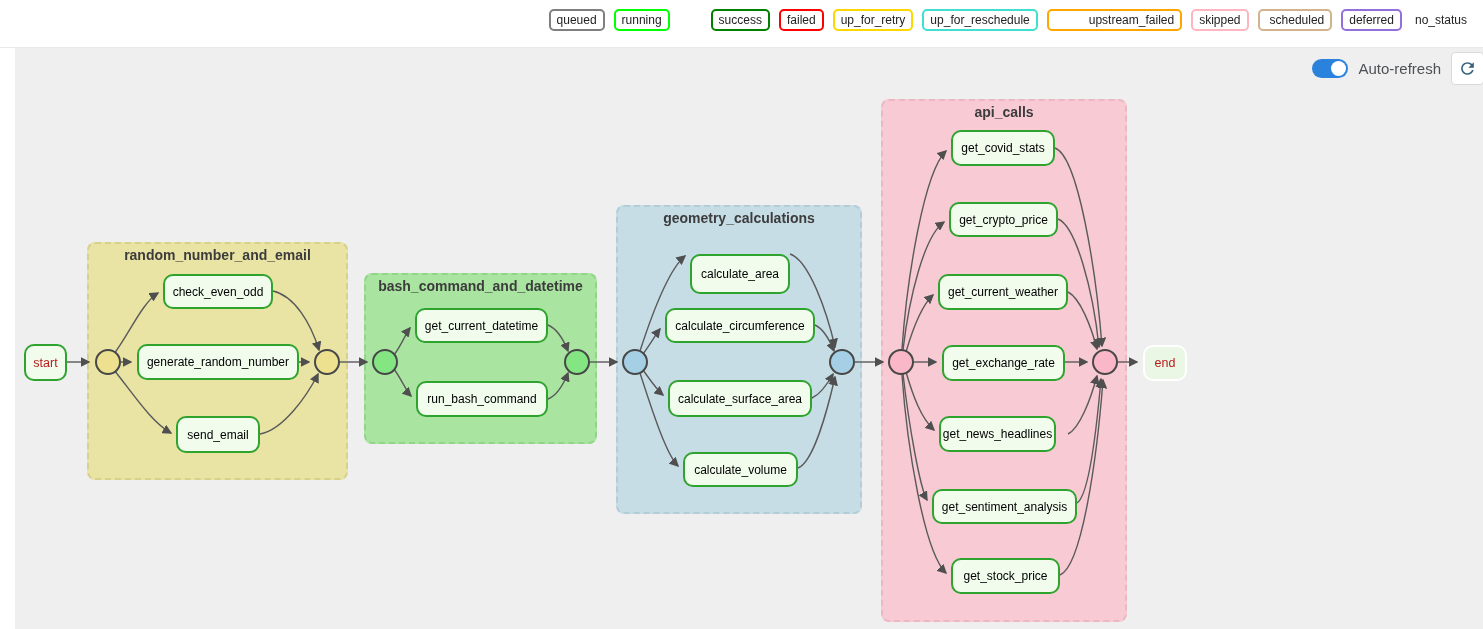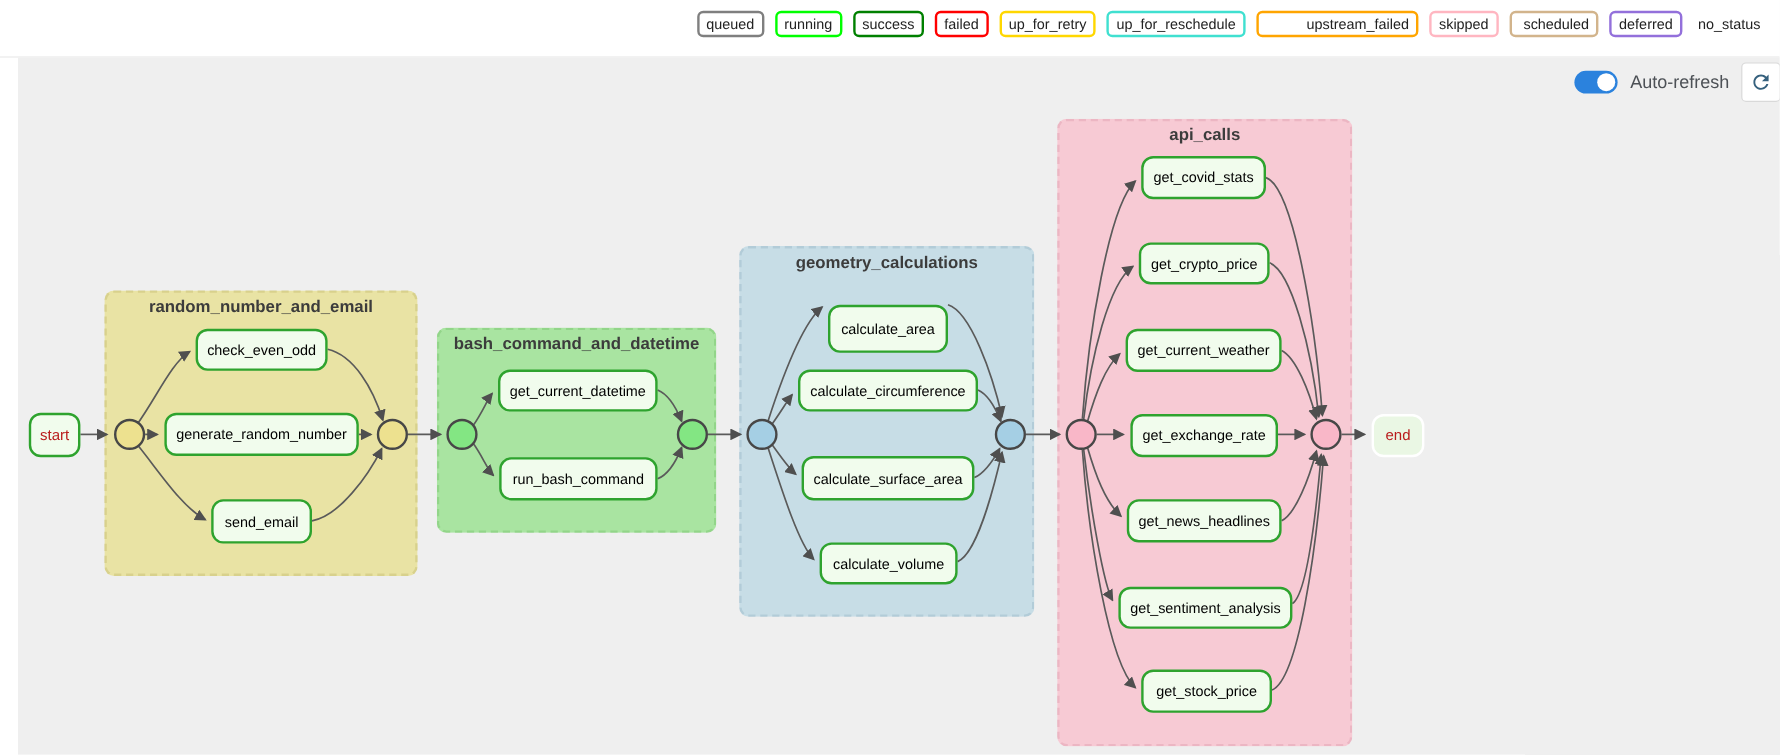--- a/index.html
+++ b/index.html
@@ -50,21 +50,21 @@
   .join-circle { position:absolute; z-index:3; width:26px; height:26px; border-radius:50%;
                  border:2px solid #474747; cursor:pointer; }
 </style>
 </head>
 <body>
 
 <header class="topbar">
   <div class="legend">
     <span class="badge" style="border-color: rgb(127, 127, 127);">queued</span>
     <span class="badge" style="border-color: rgb(0, 255, 0);">running</span>
-    <span class="badge" style="border-color: rgb(0, 128, 0);">success</span>
+    <span class="badge" style="border-color: rgb(0, 128, 0); margin-left: 32px;">success</span>
     <span class="badge" style="border-color: rgb(255, 0, 0);">failed</span>
     <span class="badge" style="border-color: rgb(255, 215, 0);">up_for_retry</span>
     <span class="badge" style="border-color: rgb(64, 224, 208);">up_for_reschedule</span>
     <span class="badge" style="border-color: rgb(255, 165, 0); padding-left: 40px;">upstream_failed</span>
     <span class="badge" style="border-color: rgb(255, 182, 193);">skipped</span>
     <span class="badge" style="border-color: rgb(210, 180, 140); padding-left: 10px;">scheduled</span>
     <span class="badge" style="border-color: rgb(147, 112, 219);">deferred</span>
     <span class="badge no-border">no_status</span>
   </div>
 </header>
@@ -162,17 +162,17 @@
 
   <div class="task" style="left:675px;top:206px;width:100px;height:40px">calculate_area</div>
   <div class="task" style="left:650px;top:260px;width:150px;height:35px">calculate_circumference</div>
   <div class="task" style="left:653px;top:332px;width:144px;height:37px">calculate_surface_area</div>
   <div class="task" style="left:668px;top:404px;width:115px;height:35px">calculate_volume</div>
 
   <div class="task" style="left:936px;top:82px;width:104px;height:36px">get_covid_stats</div>
   <div class="task" style="left:934px;top:154px;width:109px;height:35px">get_crypto_price</div>
   <div class="task" style="left:923px;top:226px;width:130px;height:36px">get_current_weather</div>
   <div class="task" style="left:927px;top:297px;width:123px;height:36px">get_exchange_rate</div>
-  <div class="task" style="left:924px;top:368px;width:129px;height:36px">get_news_headlines</div>
+  <div class="task" style="left:924px;top:368px;width:117px;height:36px">get_news_headlines</div>
   <div class="task" style="left:936px;top:510px;width:109px;height:36px">get_stock_price</div>
   <div class="task" style="left:917px;top:441px;width:145px;height:35px">get_sentiment_analysis</div>
 
 </main>
 
 </body></html>

